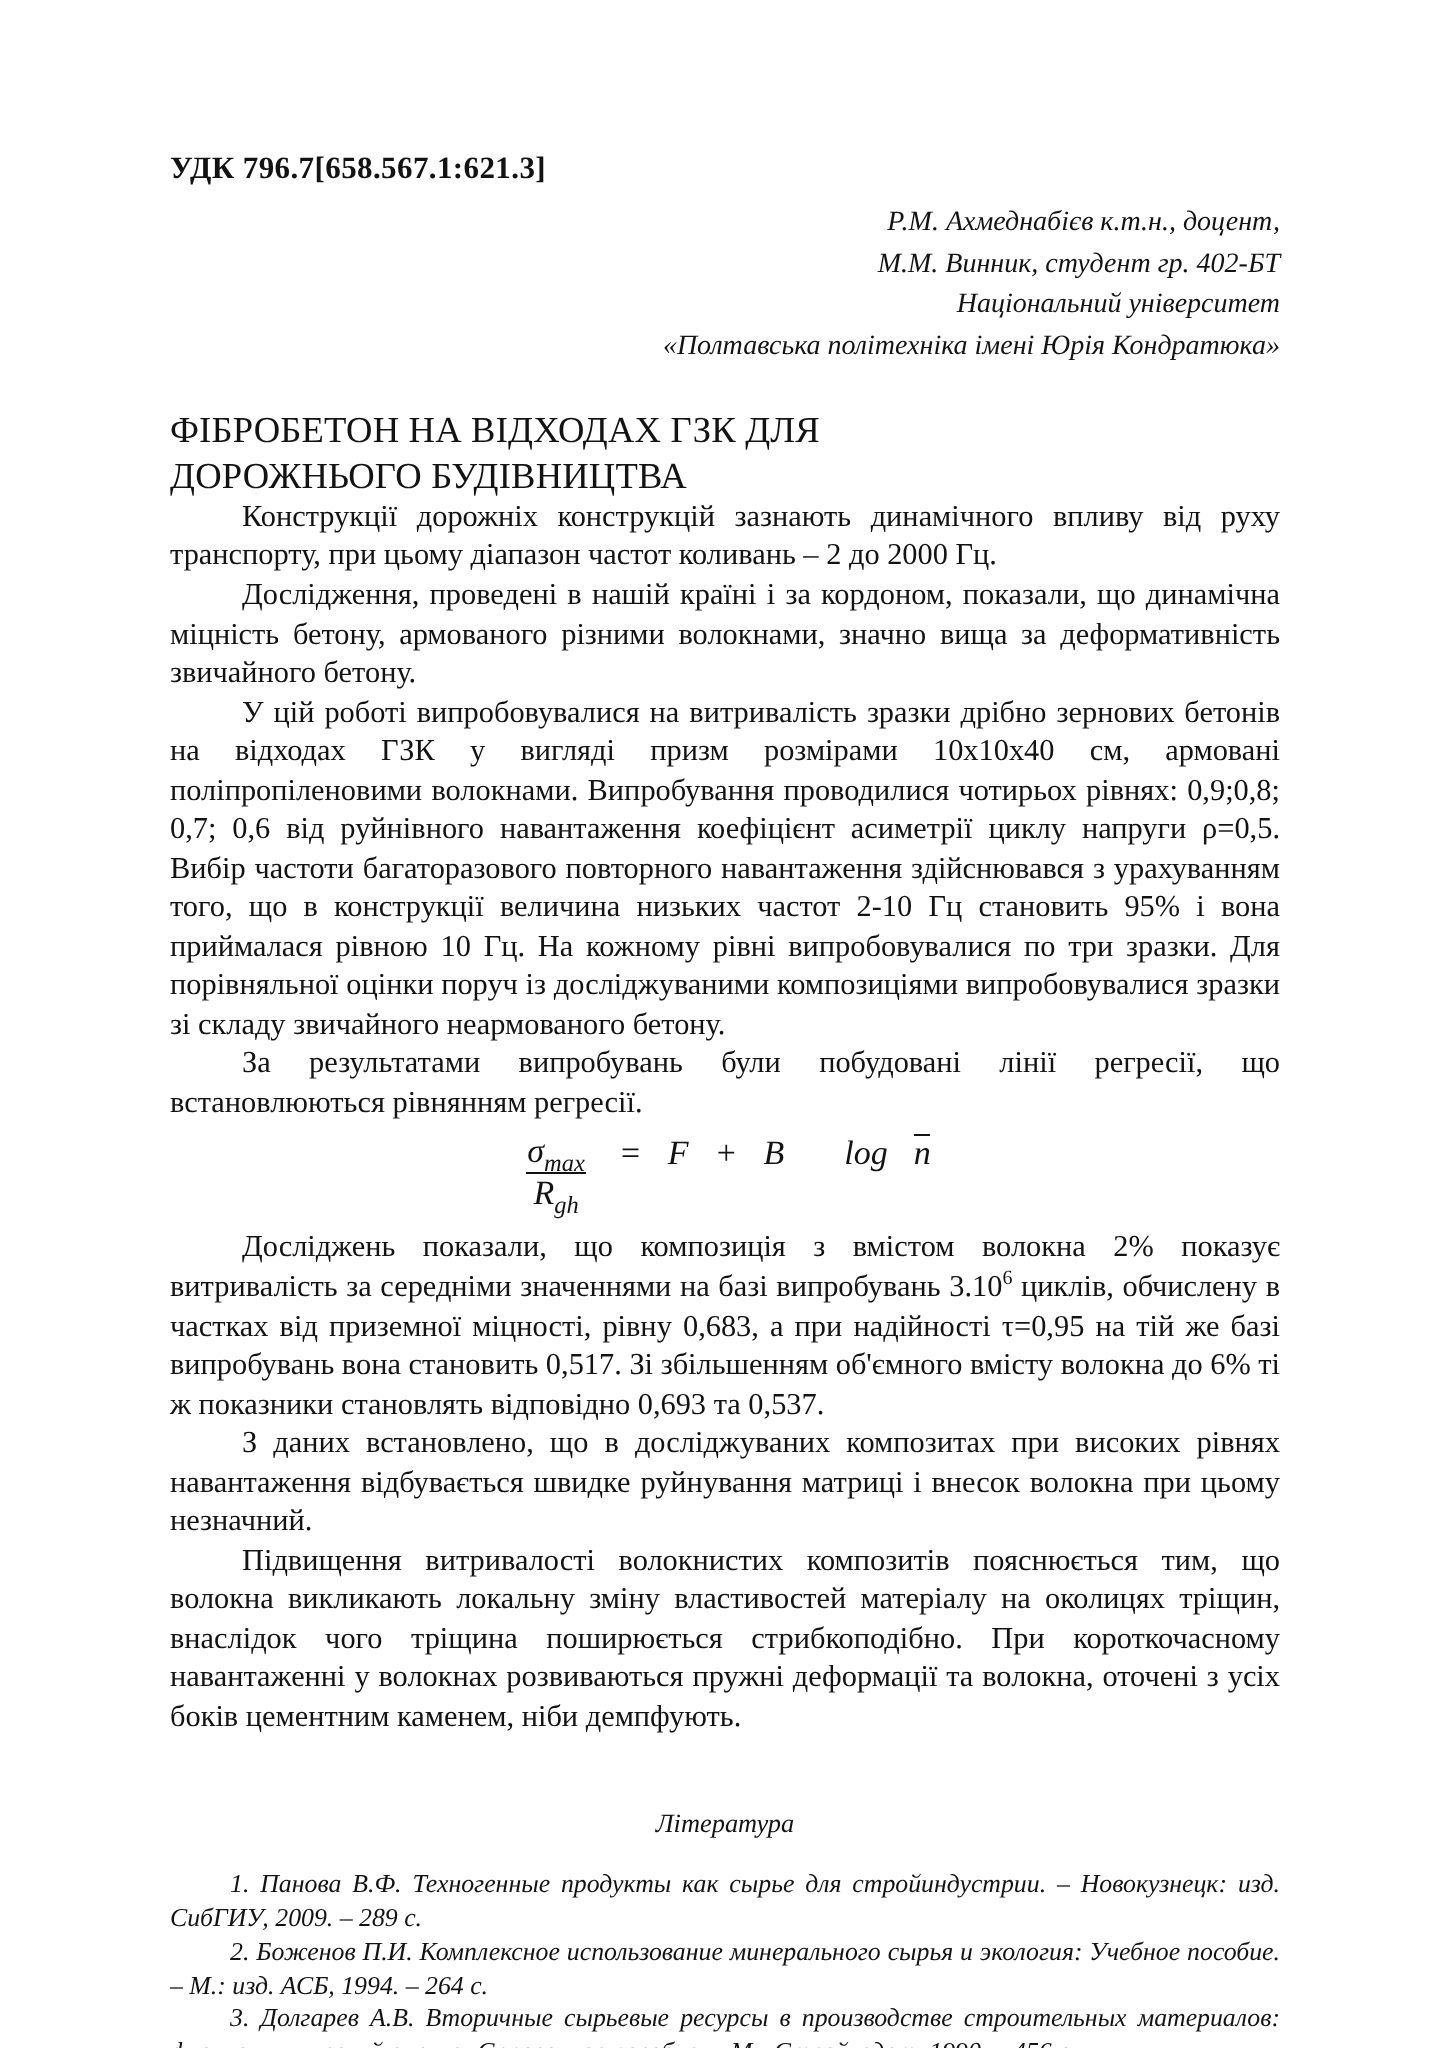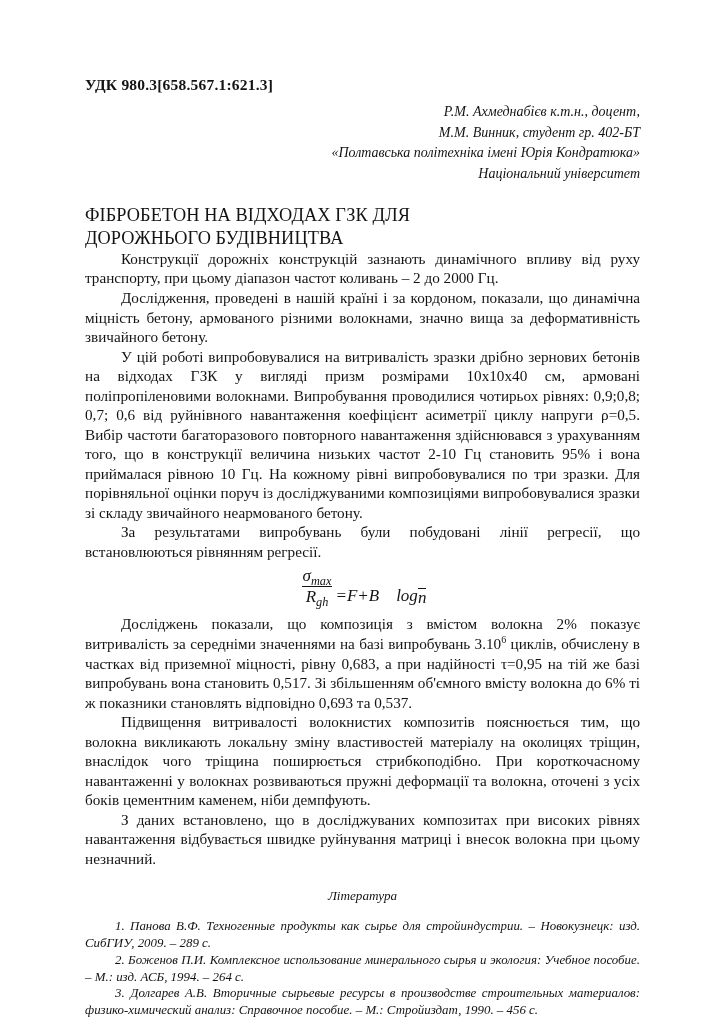--- a/index.html
+++ b/index.html
@@ -62,23 +62,23 @@
   .formula {
     margin: 5px 0 4px 0;
     text-align: center;
     font-family: "Liberation Serif", "DejaVu Serif", serif;
     font-style: italic;
     font-size: 17px;
     height: 44px;
   }
   .frac-row {
     display: inline-flex;
-    align-items: flex-end;
+    align-items: flex-start;
     justify-content: center;
-    gap: 0;
+    gap: 13px;
   }
   .frac {
     display: inline-flex;
     flex-direction: column;
     align-items: center;
     vertical-align: middle;
     line-height: 1.06;
   }
   .frac .num { padding: 0 4px 1px 4px; }
   .frac .den { padding: 1px 4px 0 4px; border-top: 1.3px solid #131313; }
@@ -86,21 +86,21 @@
   .overline {
     border-top: 1.2px solid #131313;
     padding-top: 0px;
     display: inline-block;
     line-height: 1.0;
   }
   .op { font-style: italic; }
   .logop { font-style: italic; padding-left: 5px; margin-left: 12px; }
   
   .lit-head {
-    margin-top: 20px;
+    margin-top: 36px;
     text-align: center;
     font-style: italic;
     font-size: 13.2px;
   }
   p.ref {
     margin: 0;
     text-align: justify;
     text-indent: 30px;
     font-style: italic;
     font-size: 12.9px;
@@ -115,27 +115,27 @@
     text-align: center;
     font-size: 15.2px;
     letter-spacing: 0.6px;
   }
 </style>
 </head>
 <body>
 
 <div class="page">
 
-  <div class="udk">УДК 980.3[658.567.1:621.3]</div>
+  <div class="udk">УДК 796.7[658.567.1:621.3]</div>
 
   <div class="authors">
     <div>Р.М. Ахмеднабієв к.т.н., доцент,</div>
     <div>М.М. Винник, студент гр. 402-БТ</div>
+    <div>Національний університет</div>
     <div>«Полтавська політехніка імені Юрія Кондратюка»</div>
-    <div>Національний університет</div>
   </div>
 
   <div class="title">
     <div>ФІБРОБЕТОН НА ВІДХОДАХ ГЗК ДЛЯ</div>
     <div>ДОРОЖНЬОГО БУДІВНИЦТВА</div>
   </div>
 
   <p class="body body-start">Конструкції дорожніх конструкцій зазнають динамічного впливу від руху транспорту, при цьому діапазон частот коливань – 2 до 2000 Гц.</p>
   <p class="body">Дослідження, проведені в нашій країні і за кордоном, показали, що динамічна міцність бетону, армованого різними волокнами, значно вища за деформативність звичайного бетону.</p>
   <p class="body">У цій роботі випробовувалися на витривалість зразки дрібно зернових бетонів на відходах ГЗК у вигляді призм розмірами 10x10x40 см, армовані поліпропіленовими волокнами. Випробування проводилися чотирьох рівнях: 0,9;0,8; 0,7; 0,6 від руйнівного навантаження коефіцієнт асиметрії циклу напруги ρ=0,5. Вибір частоти багаторазового повторного навантаження здійснювався з урахуванням того, що в конструкції величина низьких частот 2-10 Гц становить 95% і вона приймалася рівною 10 Гц. На кожному рівні випробовувалися по три зразки. Для порівняльної оцінки поруч із досліджуваними композиціями випробовувалися зразки зі складу звичайного неармованого бетону.</p>
@@ -151,22 +151,22 @@
       <span class="op">F</span>
       <span class="op">+</span>
       <span class="op">B</span>
       <span class="logop">log</span>
       <span class="overline">n</span>
     </span>
   </div>
 
   <p class="body"><span>Досліджень показали, що композиція з вмістом волокна 2% показує витривалість за середніми значеннями на базі випробувань 3.10</span><sup>6</sup><span> циклів, обчислену в частках від приземної міцності, рівну 0,683, а при надійності τ=0,95 на тій же базі випробувань вона становить 0,517. Зі збільшенням об'ємного вмісту волокна до 6% ті ж показники становлять відповідно 0,693 та 0,537.</span></p>
 
+  <p class="body">З даних встановлено, що в досліджуваних композитах при високих рівнях навантаження відбувається швидке руйнування матриці і внесок волокна при цьому незначний.</p>
   <p class="body">Підвищення витривалості волокнистих композитів пояснюється тим, що волокна викликають локальну зміну властивостей матеріалу на околицях тріщин, внаслідок чого тріщина поширюється стрибкоподібно. При короткочасному навантаженні у волокнах розвиваються пружні деформації та волокна, оточені з усіх боків цементним каменем, ніби демпфують.</p>
-  <p class="body">З даних встановлено, що в досліджуваних композитах при високих рівнях навантаження відбувається швидке руйнування матриці і внесок волокна при цьому незначний.</p>
 
   <div class="lit-head">Література</div>
 
   <div class="ref-list">
     <p class="ref">1. Панова В.Ф. Техногенные продукты как сырье для стройиндустрии. – Новокузнецк: изд. СибГИУ, 2009. – 289 с.</p>
     <p class="ref">2. Боженов П.И. Комплексное использование минерального сырья и экология: Учебное пособие. – М.: изд. АСБ, 1994. – 264 с.</p>
     <p class="ref">3. Долгарев А.В. Вторичные сырьевые ресурсы в производстве строительных материалов: физико-химический анализ: Справочное пособие. – М.: Стройиздат, 1990. – 456 с.</p>
   </div>
 
 

